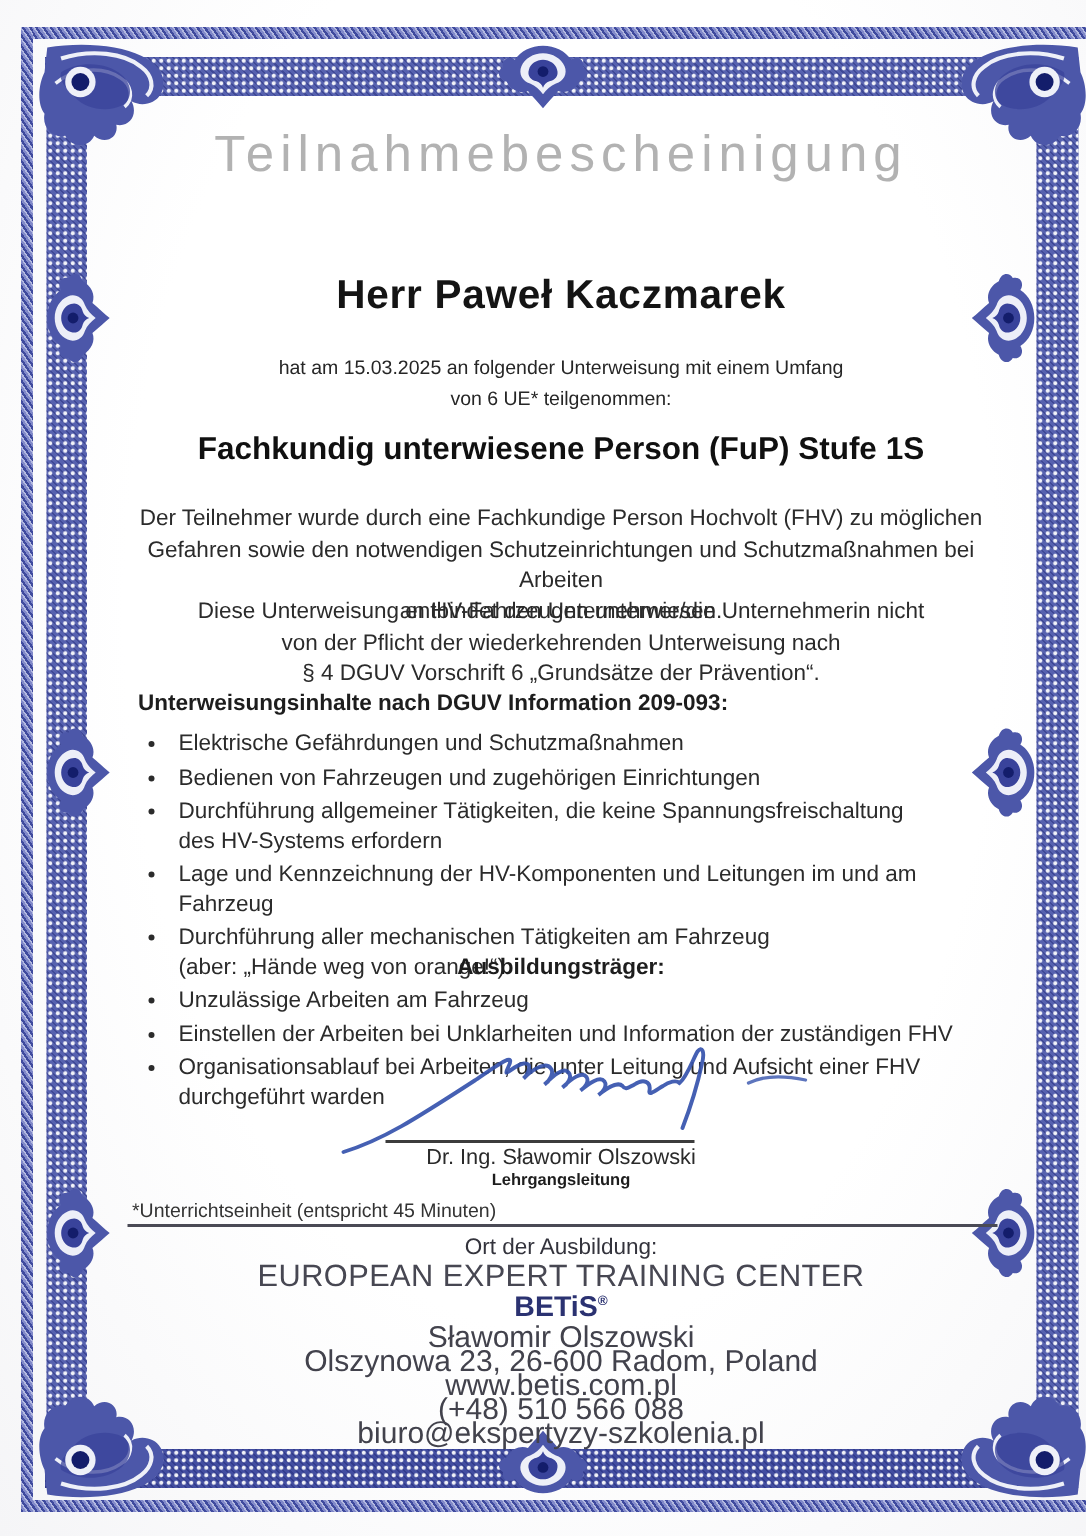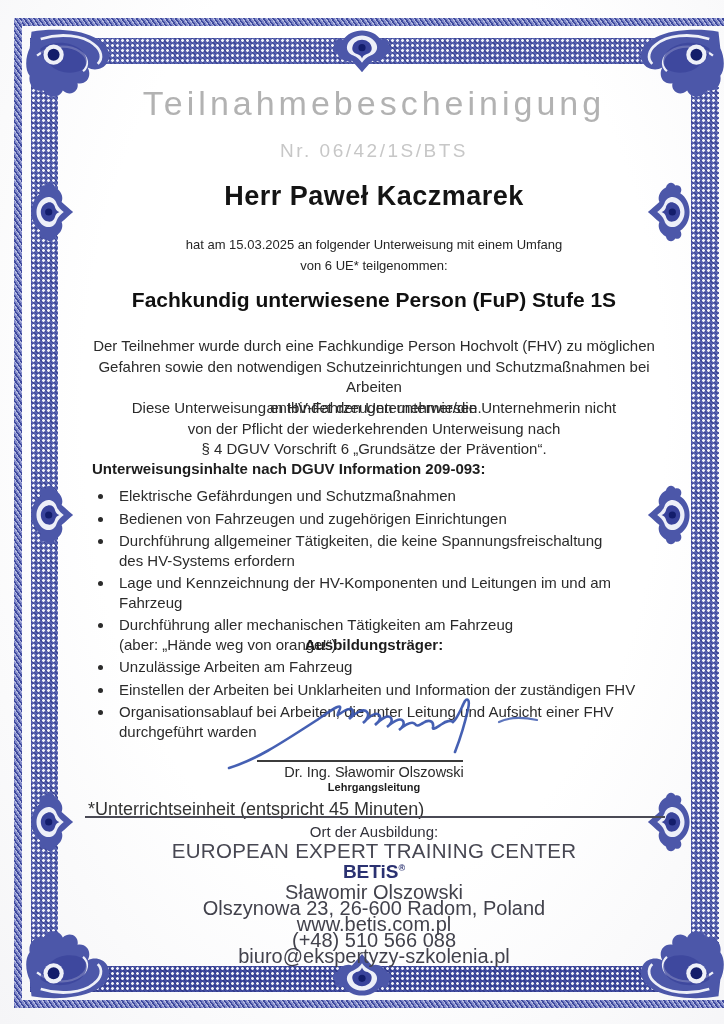--- a/index.html
+++ b/index.html
@@ -48,21 +48,21 @@
   .contents-heading{position:absolute;left:92px;top:460px;font-size:15px;font-weight:bold;color:#1d1d1d;}
   .contents-list{position:absolute;left:96px;right:72px;top:486px;margin:0;padding:0 0 0 18px;font-size:15px;line-height:19.5px;list-style:disc;}
   .contents-list li{margin:0 0 3px 0;padding-left:5px;white-space:pre-line;}
   .provider-heading{top:636px;font-size:15px;font-weight:bold;color:#1d1d1d;}
   .signature{position:absolute;left:225px;top:696px;width:265px;height:78px;}
   .signature svg,.pen-dash svg{display:block;width:100%;height:100%;}
   .pen-dash{position:absolute;left:497px;top:714px;width:42px;height:12px;}
   .sig-line{position:absolute;left:257px;top:760px;width:206px;height:2px;background:#3c3c3c;}
   .signer{top:764px;font-size:14.5px;color:#2a2a2a;}
   .role{top:781px;font-size:11px;font-weight:bold;color:#1d1d1d;}
-  .footnote{position:absolute;left:88px;top:799px;font-size:18px;color:#333;}
+  .footnote{position:absolute;left:88px;top:799px;font-size:13px;color:#333;}
   .divider{position:absolute;left:85px;right:83px;top:816px;height:2px;background:#4a4a55;}
   .ort{top:823px;font-size:15px;color:#33333c;}
   .center-name{top:839px;font-size:20.5px;color:#474752;letter-spacing:.3px;}
   .brand{top:861px;font-size:19px;font-weight:bold;color:#2b3271;}
   .brand sup{font-size:9px;}
   .small-line{font-size:20px;color:#42424c;}
   .owner{top:881px;}.address{top:897px;}.website{top:913px;}.phone{top:929px;}.email{top:945px;}
 </style>
 </head>
 <body>
@@ -178,21 +178,20 @@
   <div class="medallion med-right med-y3">
       <svg viewBox="0 0 90 64">
         <path d="M45,2 C56,2 66,7 71,15 C77,11 84,15 82,22 C88,25 87,33 79,35 C75,43 66,47 59,44 C54,50 49,55 45,60 C41,55 36,50 31,44 C24,47 15,43 11,35 C3,33 2,25 8,22 C6,15 13,11 19,15 C24,7 34,2 45,2 Z" fill="#4c57a9"></path>
         <path d="M45,9 C54,9 62,14 65,21 C68,28 64,35 57,37 C52,39 48,43 45,47 C42,43 38,39 33,37 C26,35 22,28 25,21 C28,14 36,9 45,9 Z" fill="#edeff8"></path>
         <path d="M45,15 C51,15 57,19 58,24 C60,30 56,34 51,35 C48,36 46,38 45,41 C44,38 42,36 39,35 C34,34 30,30 32,24 C33,19 39,15 45,15 Z" fill="#39439b"></path>
         <circle cx="45" cy="26" r="5" fill="#131d6b"></circle>
       </svg>
     </div>
 
   <div class="blk title">Teilnahmebescheinigung</div>
-  <div class="blk cert-no">Nr. 06/42/1S/BTS</div>
   <div class="blk participant">Herr Paweł Kaczmarek</div>
   <div class="blk intro">hat am 15.03.2025 an folgender Unterweisung mit einem Umfang
 von 6 UE* teilgenommen:</div>
   <div class="blk course">Fachkundig unterwiesene Person (FuP) Stufe 1S</div>
   <div class="blk para1">Der Teilnehmer wurde durch eine Fachkundige Person Hochvolt (FHV) zu möglichen
 Gefahren sowie den notwendigen Schutzeinrichtungen und Schutzmaßnahmen bei Arbeiten
 an HV-Fahrzeugen unterwiesen.</div>
   <div class="blk para2">Diese Unterweisung entbindet den Unternehmer/die Unternehmerin nicht
 von der Pflicht der wiederkehrenden Unterweisung nach
 § 4 DGUV Vorschrift 6 „Grundsätze der Prävention“.</div>

